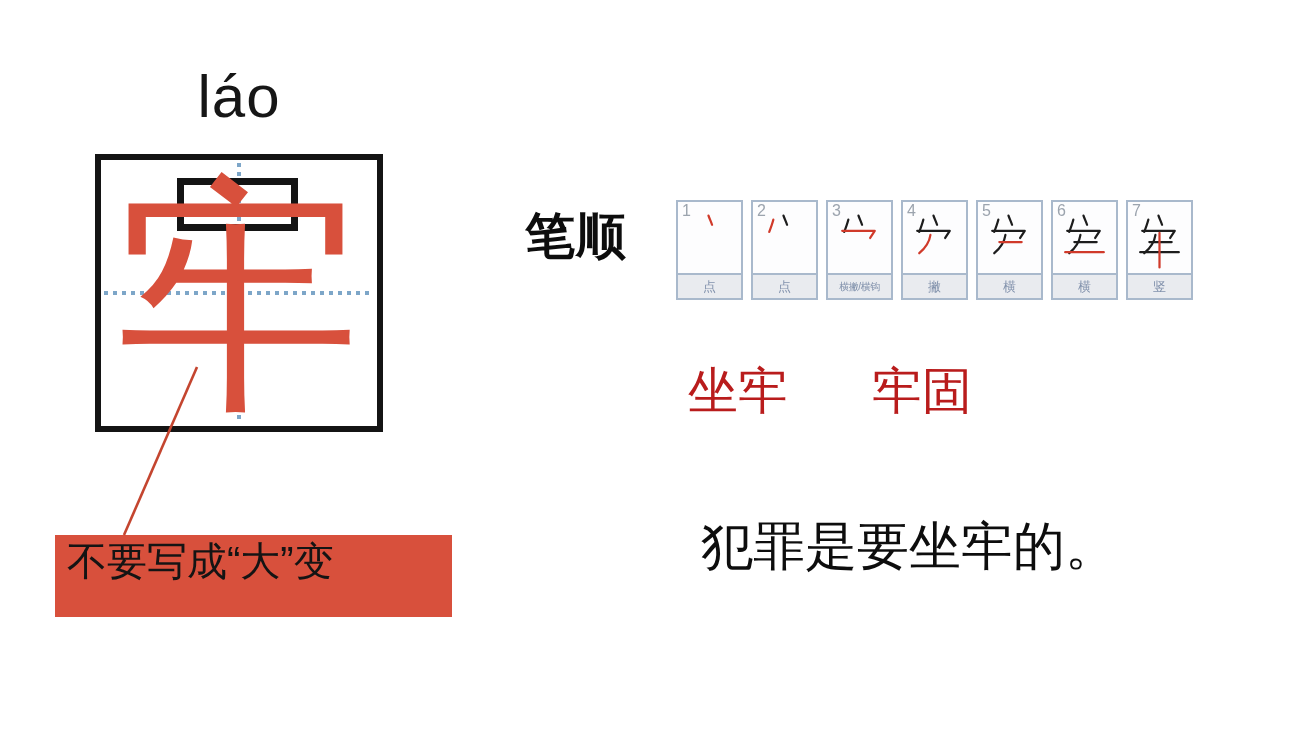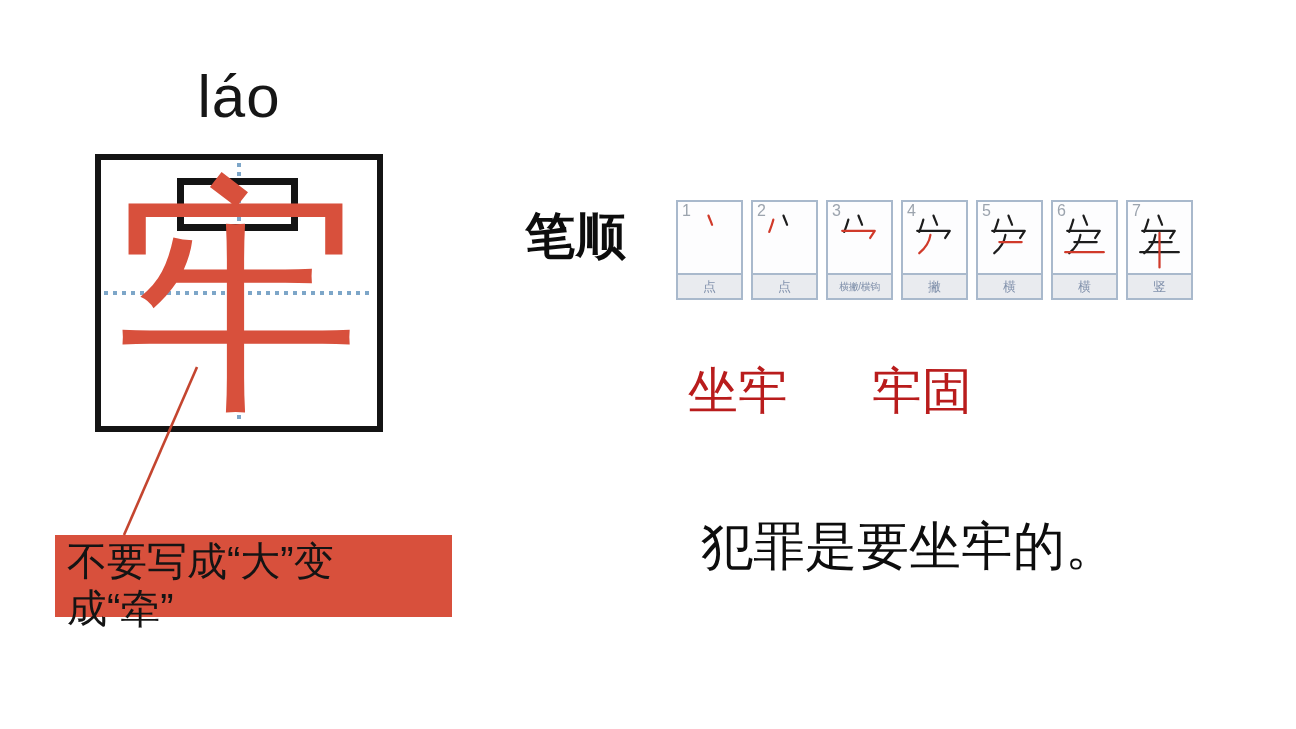--- a/index.html
+++ b/index.html
@@ -114,21 +114,20 @@
     <div class="highlight-rect"></div>
     <div class="big-char">牢</div>
   </div>
 
   <svg class="callout-line" width="110" height="180" viewBox="0 0 110 180">
     <line id="leader-line" x1="92" y1="7" x2="19" y2="175" stroke-width="2.6" stroke="#C4452F"></line>
   </svg>
 
   <div class="annotation-box">
     <div>不要写成“大”变</div>
-    <div>成“牵”</div>
   </div>
 
   <div class="section-label bishun-label">笔顺</div>
   <div class="stroke-row">
       <div class="stroke-box">
         <div class="stroke-num">1</div>
         <svg class="stroke-diagram" viewBox="0 0 62 62">
           <path d="M30,7 C31,10 32.5,13 33.5,16" fill="none" stroke="#D03A2A" stroke-width="2.2" stroke-linecap="round" stroke-linejoin="round"></path>
         </svg>
         <div class="stroke-strip">点</div>

